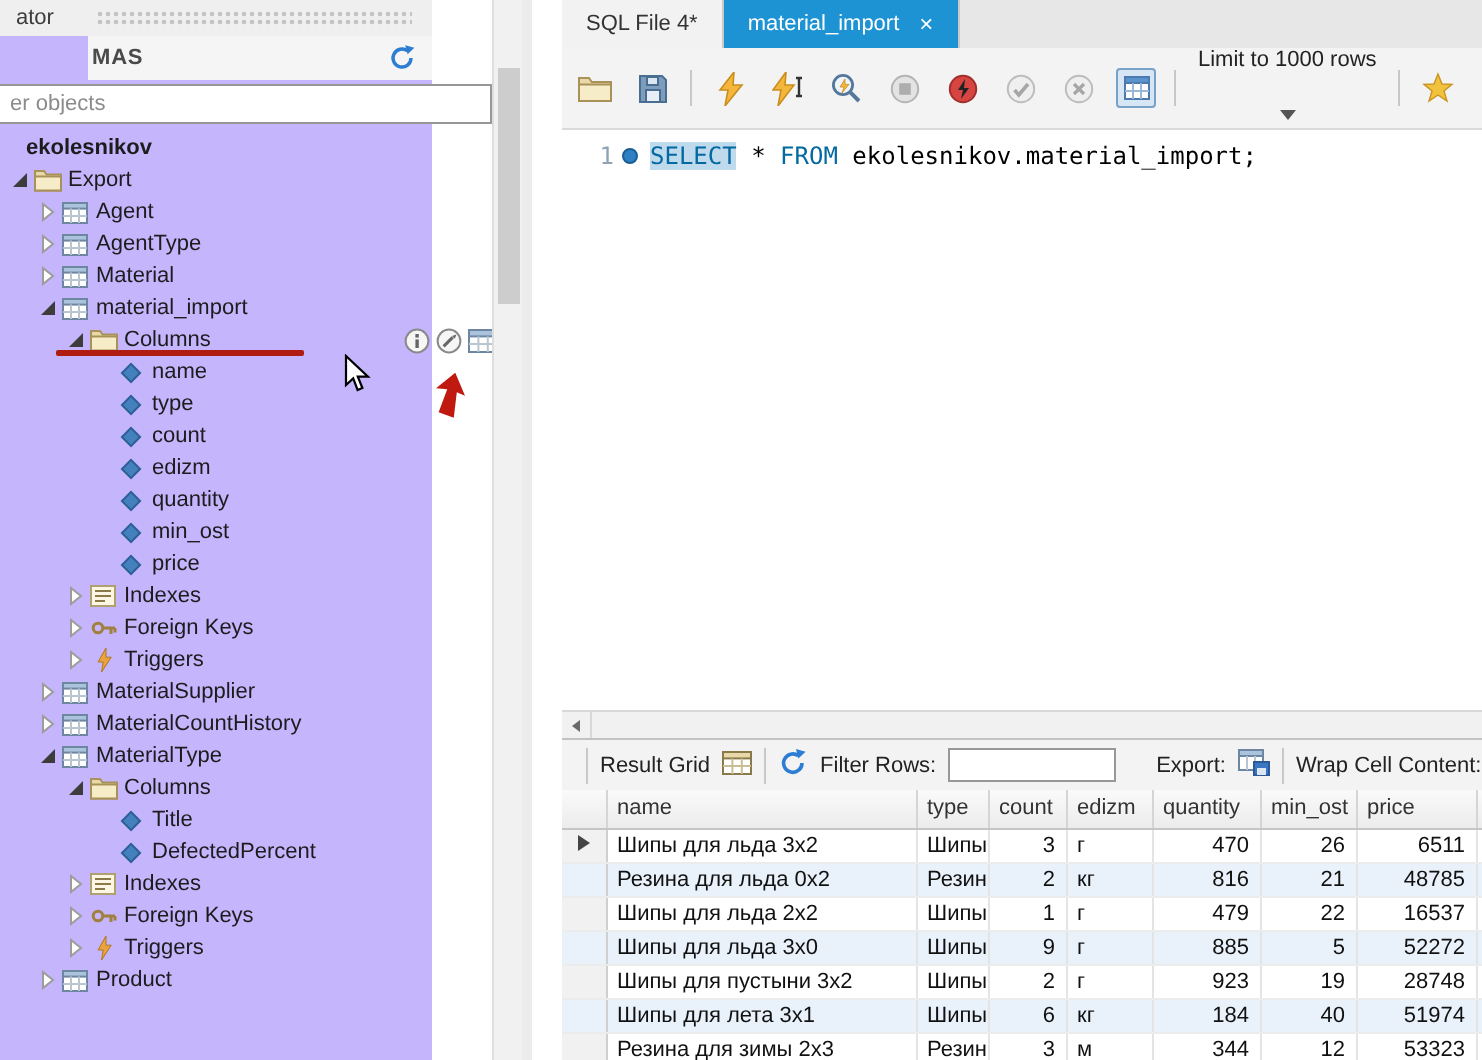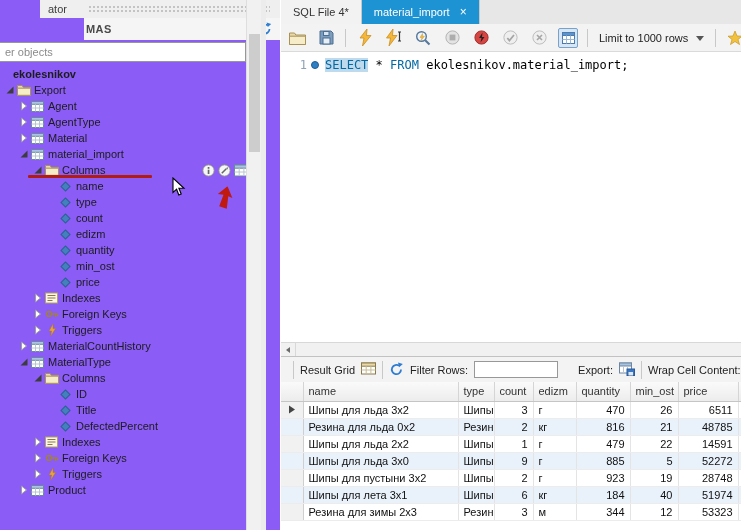--- a/index.html
+++ b/index.html
@@ -1,21 +1,21 @@
 <!DOCTYPE html>
 <html><head>
 <meta charset="utf-8">
 <style>
   * { margin:0; padding:0; box-sizing:border-box; }
   html,body { background:#fff; }
   #app { position:relative; width:741px; height:530px; background:#fff;
          font-family:"Liberation Sans",sans-serif; font-size:11px; color:#222; overflow:hidden; }
 
   
-  .nav-panel { position:absolute; left:0; top:0; width:280px; height:100%; background:#8b5cf6;padding-left:40px; }
+  .nav-panel { position:absolute; left:0; top:0; width:216px; height:100%; background:#c4b5fd; }
   .nav-header { position:relative; height:18px; background:#efefef; }
   .nav-header .title { position:absolute; left:8px; top:3px; color:#3c3c3c; }
   .nav-header .grip { position:absolute; left:48px; right:10px; top:5px; height:9px;
       background-image:radial-gradient(circle,#c3c3c3 1px,transparent 1.3px); background-size:4px 4px; }
   .schemas-bar { position:relative; height:22px; background:#f5f5f5;margin-left:44px; }
   .schemas-bar .label { position:absolute; left:2px; top:5px; font-weight:bold; color:#4a4a4a; letter-spacing:.4px; }
   .schemas-refresh { position:absolute; right:8px; top:4px; }
   .filter-input { position:absolute; left:-6px; top:42px; width:252px; height:20px; border:1px solid #979797;
       font:11px "Liberation Sans",sans-serif; padding:0 4px 0 10px; color:#444; background:#fff; }
   .filter-input::placeholder { color:#8b8b8b; }
@@ -42,21 +42,21 @@
 
   .tabbar { flex:0 0 24px; background:#e7e7e7; display:flex; }
   .tab { display:flex; align-items:center; padding:0 12px; background:#f2f2f2; border-right:1px solid #c9c9c9; color:#333; }
   .tab.active { background:#1d93d3; color:#fff; }
   .tab .close { margin-left:10px; font-size:12px; line-height:10px; color:#fff; }
 
   .toolbar { flex:0 0 28px; background:#f3f3f3; border-bottom:1px solid #dadada; display:flex; align-items:center; padding:0 6px; gap:9px; }
   .tbtn { width:20px; height:20px; display:flex; align-items:center; justify-content:center; flex:0 0 auto; }
   .tbtn.pressed { border:1px solid #79a2c8; background:#d7e6f4; border-radius:2px; }
   .tsep { width:1px; height:18px; background:#c8c8c8; flex:0 0 1px; }
-  .limit { display:flex; align-items:center; gap:8px; color:#222; padding:0 2px; }
+  .limit { display:flex; align-items:center; gap:14px; color:#222; padding:0 2px;flex-direction:column; }
   .caret { width:0; height:0; border:4px solid transparent; border-top:5px solid #555; margin-top:5px; }
 
   .editor { flex:0 0 290px; display:flex; background:#fff; position:relative; }
   .gutter { position:relative; flex:0 0 40px; font:12px "DejaVu Sans Mono",monospace; color:#8fa3b5; }
   .gutter .num { position:absolute; left:0; top:6px; width:26px; text-align:right; }
   .stmt-dot { position:absolute; left:30px; top:9px; width:8px; height:8px; border-radius:50%;
       background:#2f80c2; border:1px solid #1b5e97; }
   .codeline { flex:1; padding-top:6px; padding-left:4px; font:12px/15px "DejaVu Sans Mono",monospace; color:#000; white-space:pre; }
   .kw { color:#0369a1; }
   .hl { background:#bfd9ed; }
@@ -316,61 +316,69 @@
           </span>
           <span class="tree-icon">
             <svg width="13" height="11" viewBox="0 0 13 11">
               <rect x="0.5" y="0.5" width="12" height="10" fill="#fff" stroke="#6d87a3"></rect>
               <rect x="0.5" y="0.5" width="12" height="2.8" fill="#aac4de" stroke="#6d87a3"></rect>
               <line x1="4.5" y1="3.3" x2="4.5" y2="10.5" stroke="#b9c6d2"></line>
               <line x1="8.5" y1="3.3" x2="8.5" y2="10.5" stroke="#b9c6d2"></line>
               <line x1="0.5" y1="7" x2="12.5" y2="7" stroke="#b9c6d2"></line>
             </svg>
           </span>
-          <span class="tree-label">MaterialCountHistory</span>
+          <span class="tree-label">MaterialSupplier</span>
         </div>
         <div class="tree-row" style="padding-left: 18px;">
           <span class="tree-arrow">
             <svg width="10" height="10" viewBox="0 0 10 10">
-              <polygon points="8.5,1.5 8.5,8.5 1.5,8.5" fill="#3c3c3c"></polygon>
+              <polygon points="2.5,1 7.5,5 2.5,9" fill="#fdfdfd" stroke="#9c9c9c"></polygon>
             </svg>
           </span>
           <span class="tree-icon">
             <svg width="13" height="11" viewBox="0 0 13 11">
               <rect x="0.5" y="0.5" width="12" height="10" fill="#fff" stroke="#6d87a3"></rect>
               <rect x="0.5" y="0.5" width="12" height="2.8" fill="#aac4de" stroke="#6d87a3"></rect>
               <line x1="4.5" y1="3.3" x2="4.5" y2="10.5" stroke="#b9c6d2"></line>
               <line x1="8.5" y1="3.3" x2="8.5" y2="10.5" stroke="#b9c6d2"></line>
               <line x1="0.5" y1="7" x2="12.5" y2="7" stroke="#b9c6d2"></line>
             </svg>
           </span>
+          <span class="tree-label">MaterialCountHistory</span>
+        </div>
+        <div class="tree-row" style="padding-left: 18px;">
+          <span class="tree-arrow">
+            <svg width="10" height="10" viewBox="0 0 10 10">
+              <polygon points="8.5,1.5 8.5,8.5 1.5,8.5" fill="#3c3c3c"></polygon>
+            </svg>
+          </span>
+          <span class="tree-icon">
+            <svg width="13" height="11" viewBox="0 0 13 11">
+              <rect x="0.5" y="0.5" width="12" height="10" fill="#fff" stroke="#6d87a3"></rect>
+              <rect x="0.5" y="0.5" width="12" height="2.8" fill="#aac4de" stroke="#6d87a3"></rect>
+              <line x1="4.5" y1="3.3" x2="4.5" y2="10.5" stroke="#b9c6d2"></line>
+              <line x1="8.5" y1="3.3" x2="8.5" y2="10.5" stroke="#b9c6d2"></line>
+              <line x1="0.5" y1="7" x2="12.5" y2="7" stroke="#b9c6d2"></line>
+            </svg>
+          </span>
           <span class="tree-label">MaterialType</span>
         </div>
         <div class="tree-row" style="padding-left: 32px;">
           <span class="tree-arrow">
             <svg width="10" height="10" viewBox="0 0 10 10">
               <polygon points="8.5,1.5 8.5,8.5 1.5,8.5" fill="#3c3c3c"></polygon>
             </svg>
           </span>
           <span class="tree-icon">
             <svg width="14" height="12" viewBox="0 0 14 12">
               <path d="M0.5 1.5 h4.5 l1.3 1.8 h7.2 v8 H0.5 Z" fill="#ead9a8" stroke="#a89258"></path>
               <path d="M0.5 4.2 h13 v7.1 H0.5 Z" fill="#f6ecc8" stroke="#a89258"></path>
             </svg>
           </span>
           <span class="tree-label">Columns</span>
-        </div>
-        <div class="tree-row" style="padding-left: 46px;">
-          <span class="tree-arrow"></span>
-          <span class="tree-icon">
-            <svg width="11" height="11" viewBox="0 0 11 11">
-              <rect x="2.3" y="2.3" width="6.4" height="6.4" fill="#4380bd" stroke="#2c5f93" transform="rotate(45 5.5 5.5)"></rect>
-            </svg>
-          </span>
-          <span class="tree-label">ID</span>
         </div>
         <div class="tree-row" style="padding-left: 46px;">
           <span class="tree-arrow"></span>
           <span class="tree-icon">
             <svg width="11" height="11" viewBox="0 0 11 11">
               <rect x="2.3" y="2.3" width="6.4" height="6.4" fill="#4380bd" stroke="#2c5f93" transform="rotate(45 5.5 5.5)"></rect>
             </svg>
           </span>
           <span class="tree-label">Title</span>
         </div>
@@ -668,21 +676,21 @@
               <td class="filler"></td>
             </tr>
             <tr>
               <td class="rowsel"></td>
               <td>Шипы для льда 2x2</td>
               <td>Шипы</td>
               <td class="num">1</td>
               <td>г</td>
               <td class="num">479</td>
               <td class="num">22</td>
-              <td class="num">14591</td>
+              <td class="num">16537</td>
               <td class="filler"></td>
             </tr>
             <tr class="alt">
               <td class="rowsel"></td>
               <td>Шипы для льда 3x0</td>
               <td>Шипы</td>
               <td class="num">9</td>
               <td>г</td>
               <td class="num">885</td>
               <td class="num">5</td>

